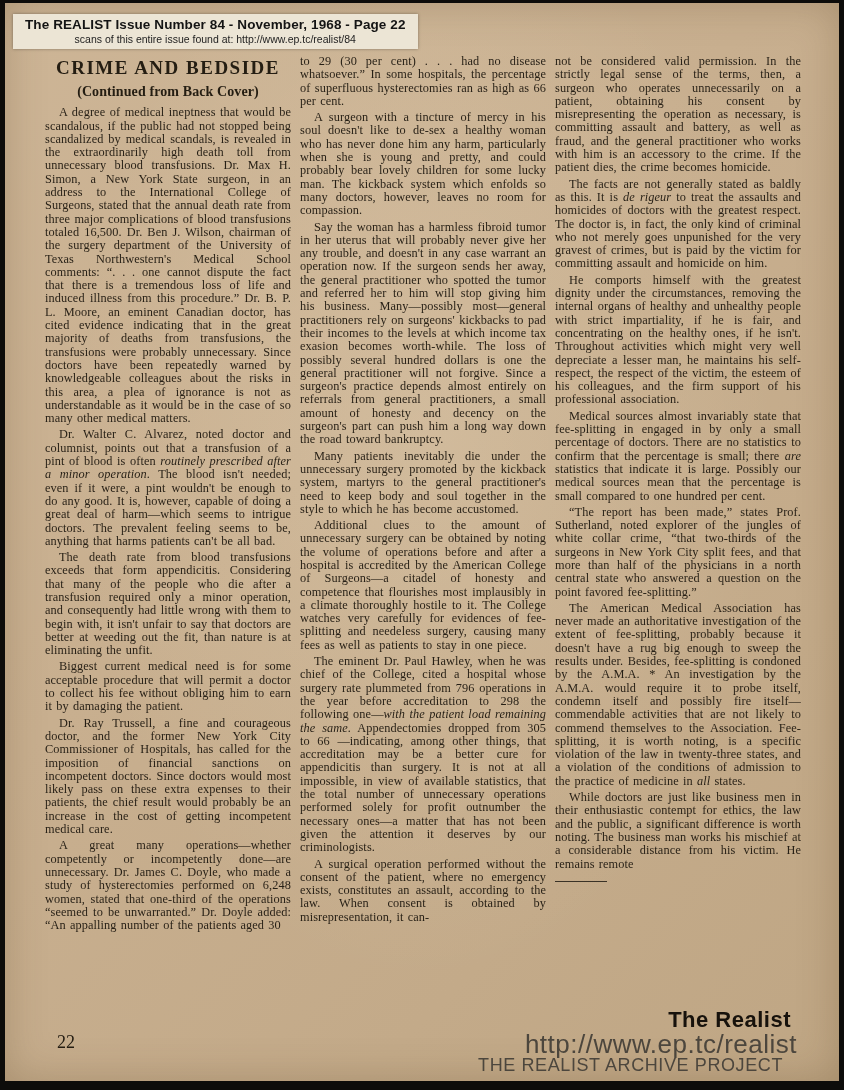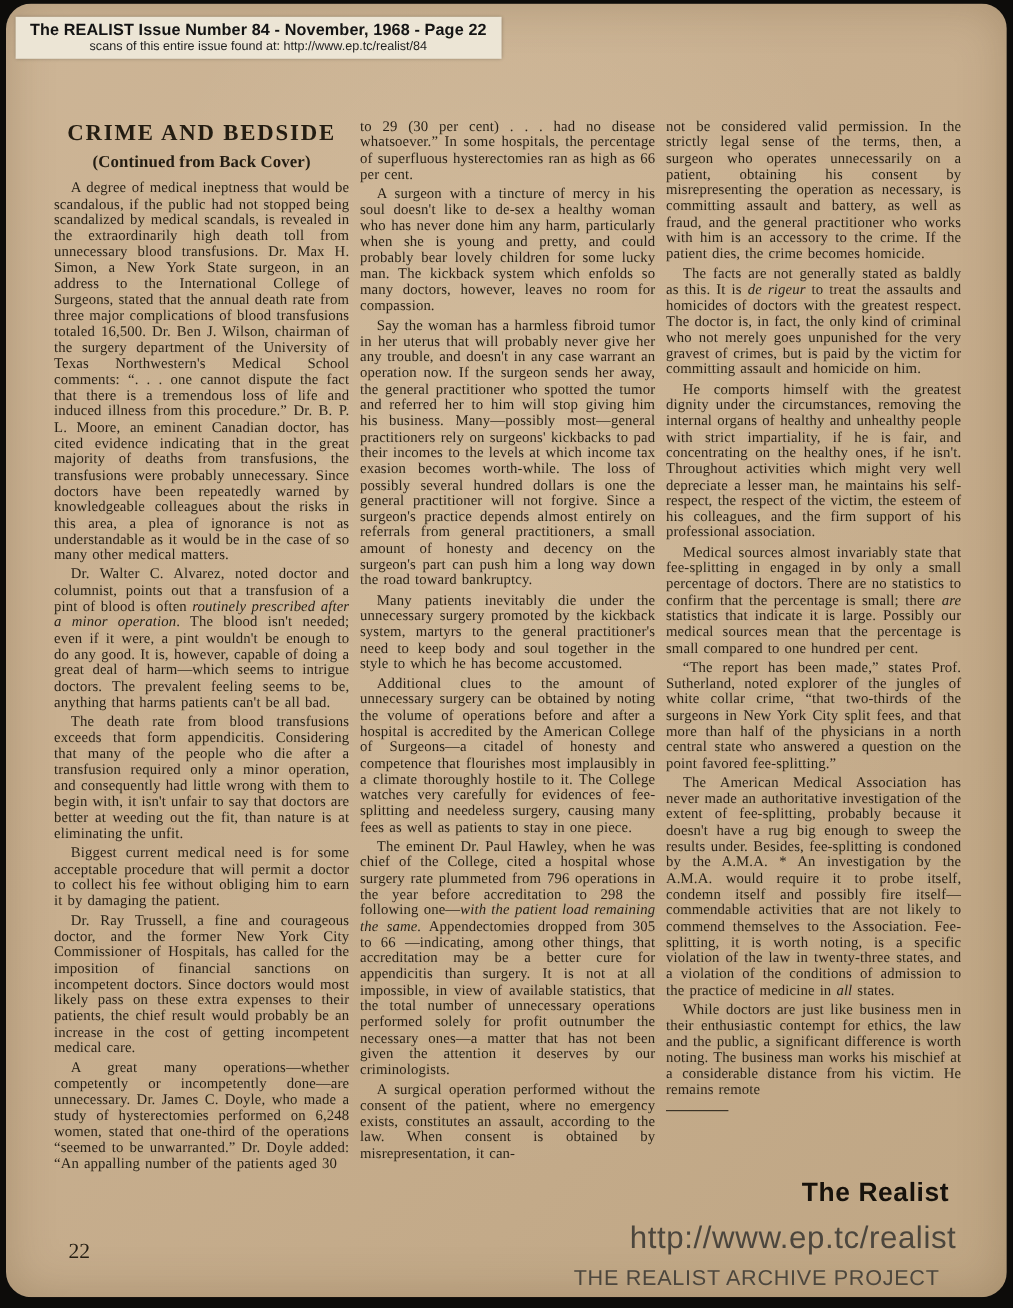--- a/index.html
+++ b/index.html
@@ -21,21 +21,20 @@
   .paper {
     position: absolute;
     left: 5px;
     top: 3px;
     right: 5px;
     bottom: 9px;
     background:
       radial-gradient(ellipse at 50% 40%, rgba(255,244,220,0.18), rgba(0,0,0,0) 60%),
       linear-gradient(135deg, #cdb596 0%, #c8af8f 40%, #c3aa89 75%, #bfa684 100%);
     box-shadow: inset 0 0 40px rgba(80,55,25,0.25);
-    border-radius: 21px;
   }
   
   .scan-label {
     position: absolute;
     left: 8px;
     top: 11px;
     background: #ece5d5;
     padding: 3px 12px 4px 12px;
     text-align: center;
     box-shadow: 0 0 3px rgba(0,0,0,0.35);
@@ -56,21 +55,20 @@
     white-space: nowrap;
   }
   
   .page-body {
     position: absolute;
     left: 40px;
     right: 38px;
     top: 52px;
     display: flex;
     gap: 9px;
-    margin-top: 44px;
   }
   .col {
     flex: 1 1 0;
     color: #261f15;
     font-size: 12.3px;
     line-height: 13.3px;
     text-align: justify;
     letter-spacing: 0.1px;
   }
   .article-title {
@@ -119,21 +117,20 @@
     font-weight: 400;
     color: #241d12;
   }
   .footer-brand {
     position: absolute;
     right: 42px;
     bottom: 8px;
     display: flex;
     flex-direction: column;
     align-items: flex-end;
-    gap: 13px;
   }
   .footer-logo {
     font-family: "Liberation Sans", sans-serif;
     font-weight: 700;
     font-size: 22px;
     line-height: 22px;
     color: #17120c;
     letter-spacing: 0.5px;
     margin-right: 6px;
   }

